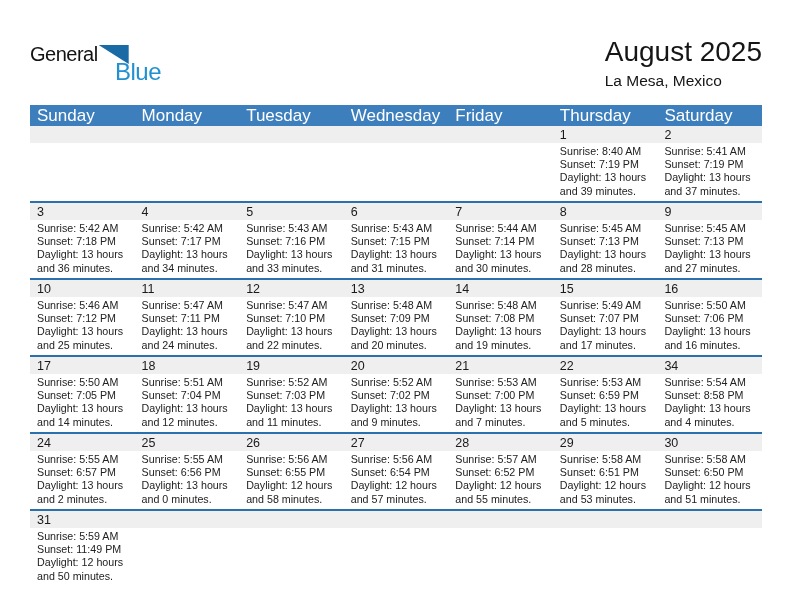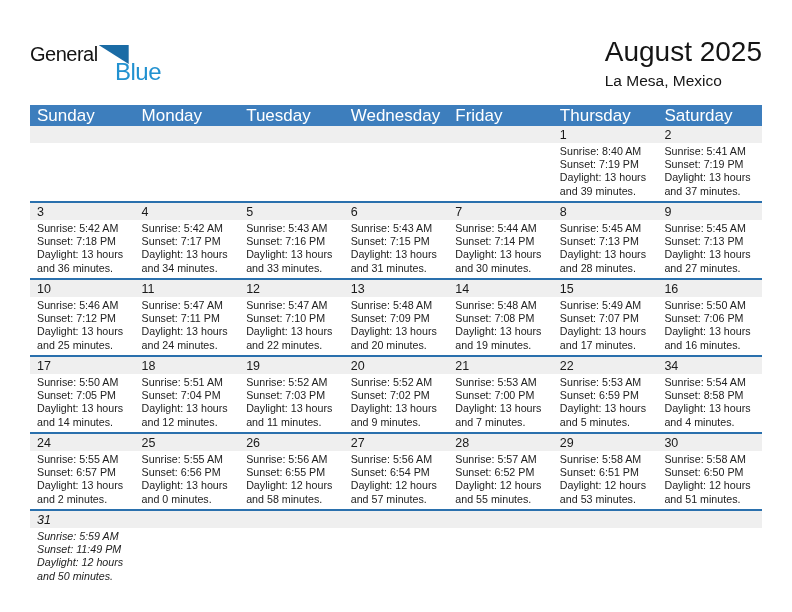--- a/index.html
+++ b/index.html
@@ -24,21 +24,21 @@
   
   .title-wrap{position:absolute;right:30px;top:36px;}
   .page-title{font-size:28px;color:#151515;line-height:31px;font-weight:400;}
   .location{font-size:15.5px;color:#151515;margin-top:5px;}
 
   
   .calendar{position:absolute;left:30px;top:105px;width:732px;}
   .weekday-row{display:grid;grid-template-columns:repeat(7,1fr);background:var(--header-bg);height:21px;}
   .weekday{color:#fff;font-size:17px;line-height:21px;padding-left:7px;overflow:hidden;white-space:nowrap;}
   .week{display:grid;grid-template-columns:repeat(7,1fr);border-bottom:2px solid var(--row-border);}
-  .week.last{border-bottom:none;font-style:italic;}
+  .week.last{border-bottom:none;}
   .cell{overflow:hidden;}
   .day-num{background:var(--numband-bg);height:17px;line-height:18px;font-size:12.5px;color:#1a1a1a;padding-left:7px;}
   .cell-body{padding:2px 2px 2px 7px;min-height:54px;}
   .cell-line{font-size:10.7px;line-height:13.2px;color:#222;white-space:nowrap;}
 </style>
 </head>
 <body>
 
 <div class="page">
 

